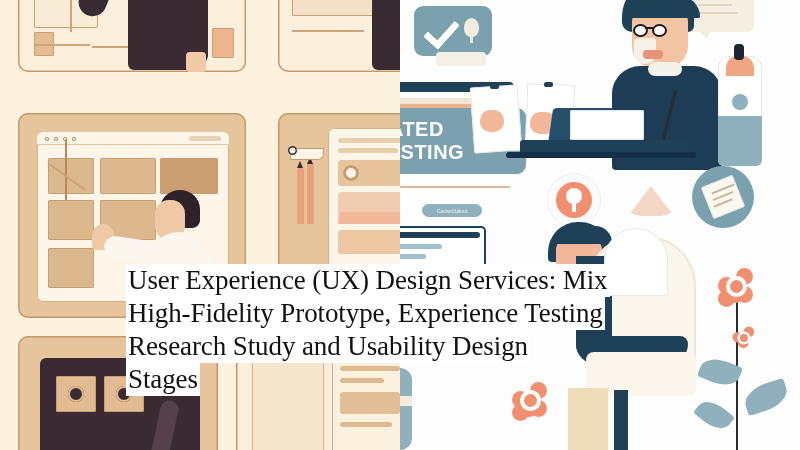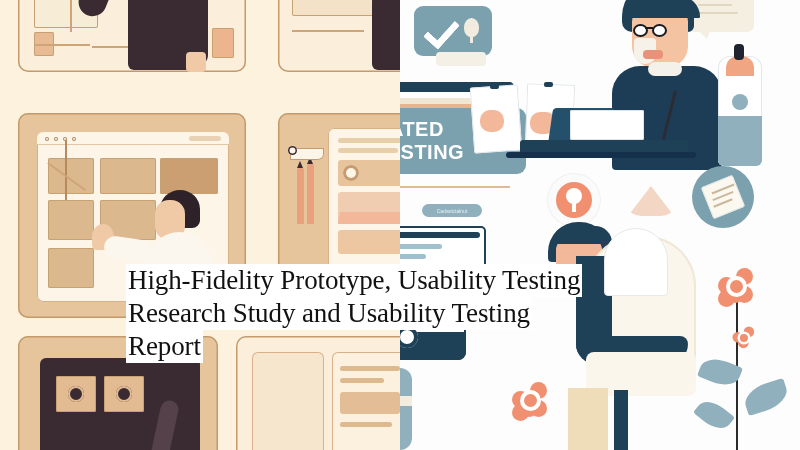--- a/index.html
+++ b/index.html
@@ -443,18 +443,19 @@
       <div class="core"></div>
     </div>
     <div class="leaf" style="left:300px; top:360px; width:40px; height:24px; transform:rotate(22deg);"></div>
     <div class="leaf" style="left:344px; top:384px; width:44px; height:26px; transform:rotate(-18deg);"></div>
     <div class="leaf" style="left:296px; top:404px; width:36px; height:22px; transform:rotate(38deg);"></div>
 
     <div style="position:absolute; left:204px; top:228px; width:62px; height:66px; border:1.5px solid #e8e8e8; border-radius:32px 32px 4px 4px; background:#ffffff;"></div>
   </div>
 
   <div class="title-block">
-    <div class="tline">High-Fidelity Prototype, Usability Testing</div>
-    <div class="tline">Research Study and Usability Testing</div>
-    <div class="tline">Report</div>
+    <div class="tline">User Experience (UX) Design Services: Mix</div>
+    <div class="tline">High-Fidelity Prototype, Experience Testing</div>
+    <div class="tline">Research Study and Usability Design</div>
+    <div class="tline">Stages</div>
   </div>
 
 </div>
 
 </body></html>

